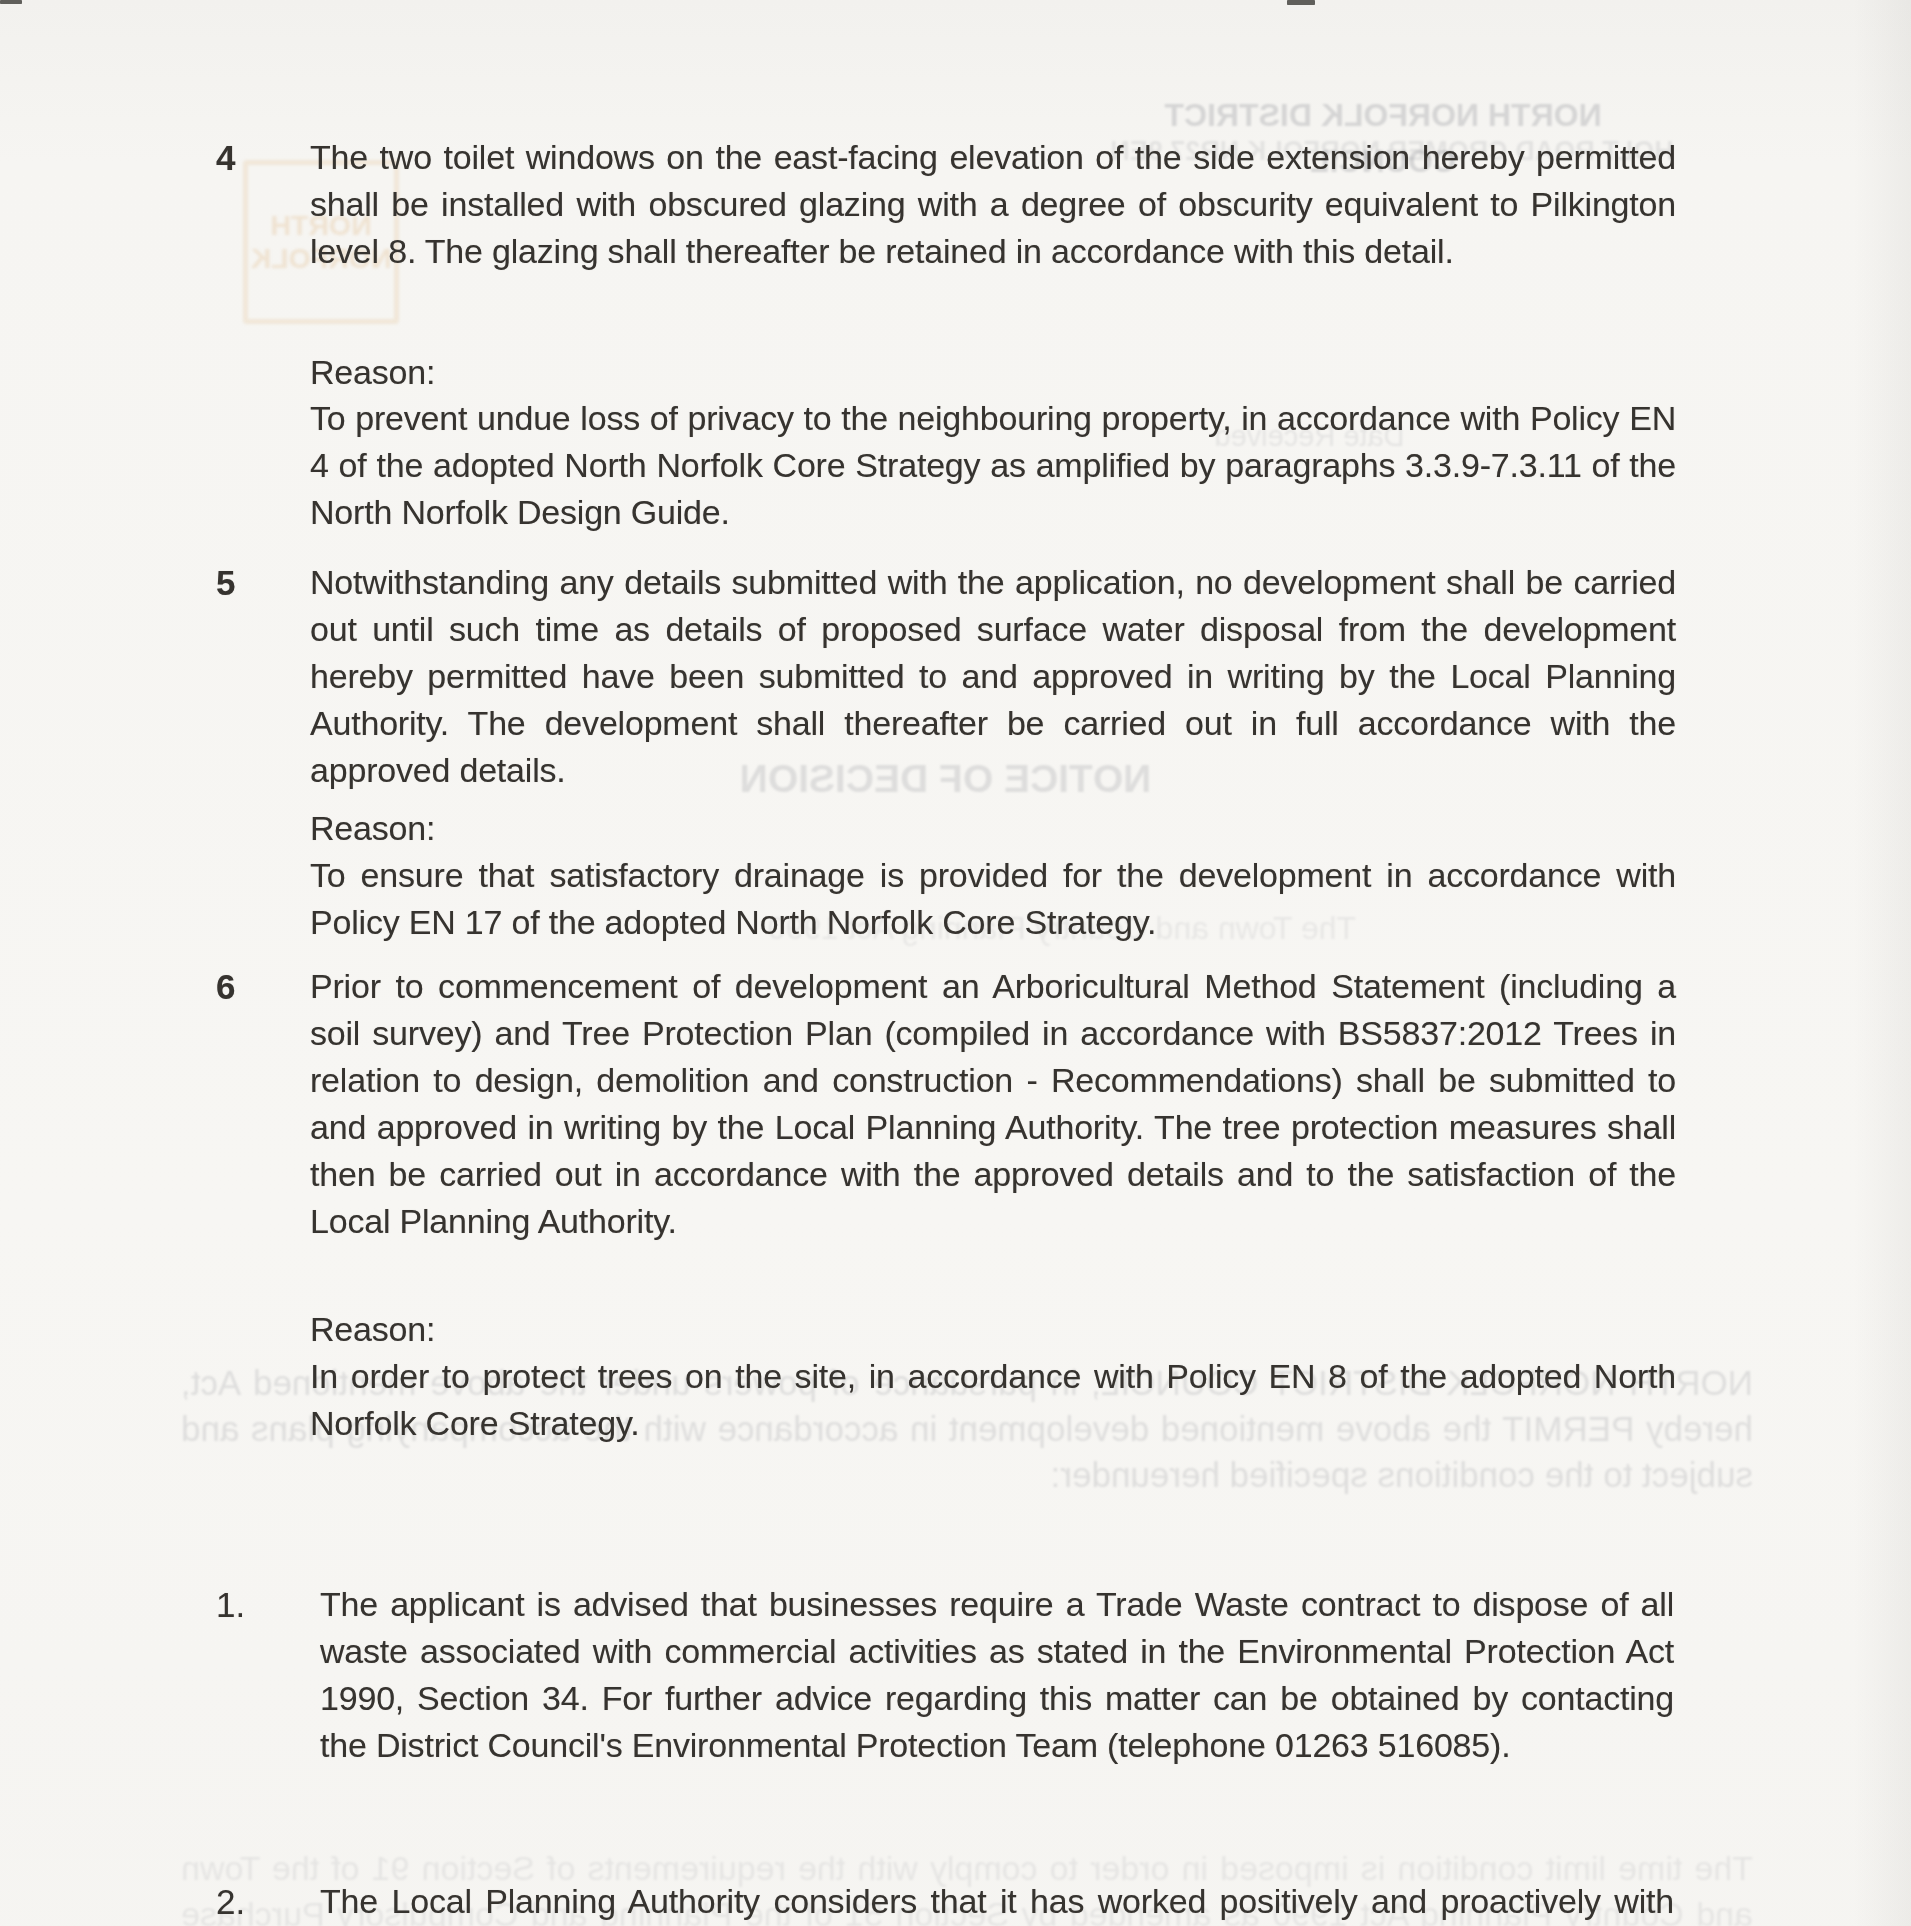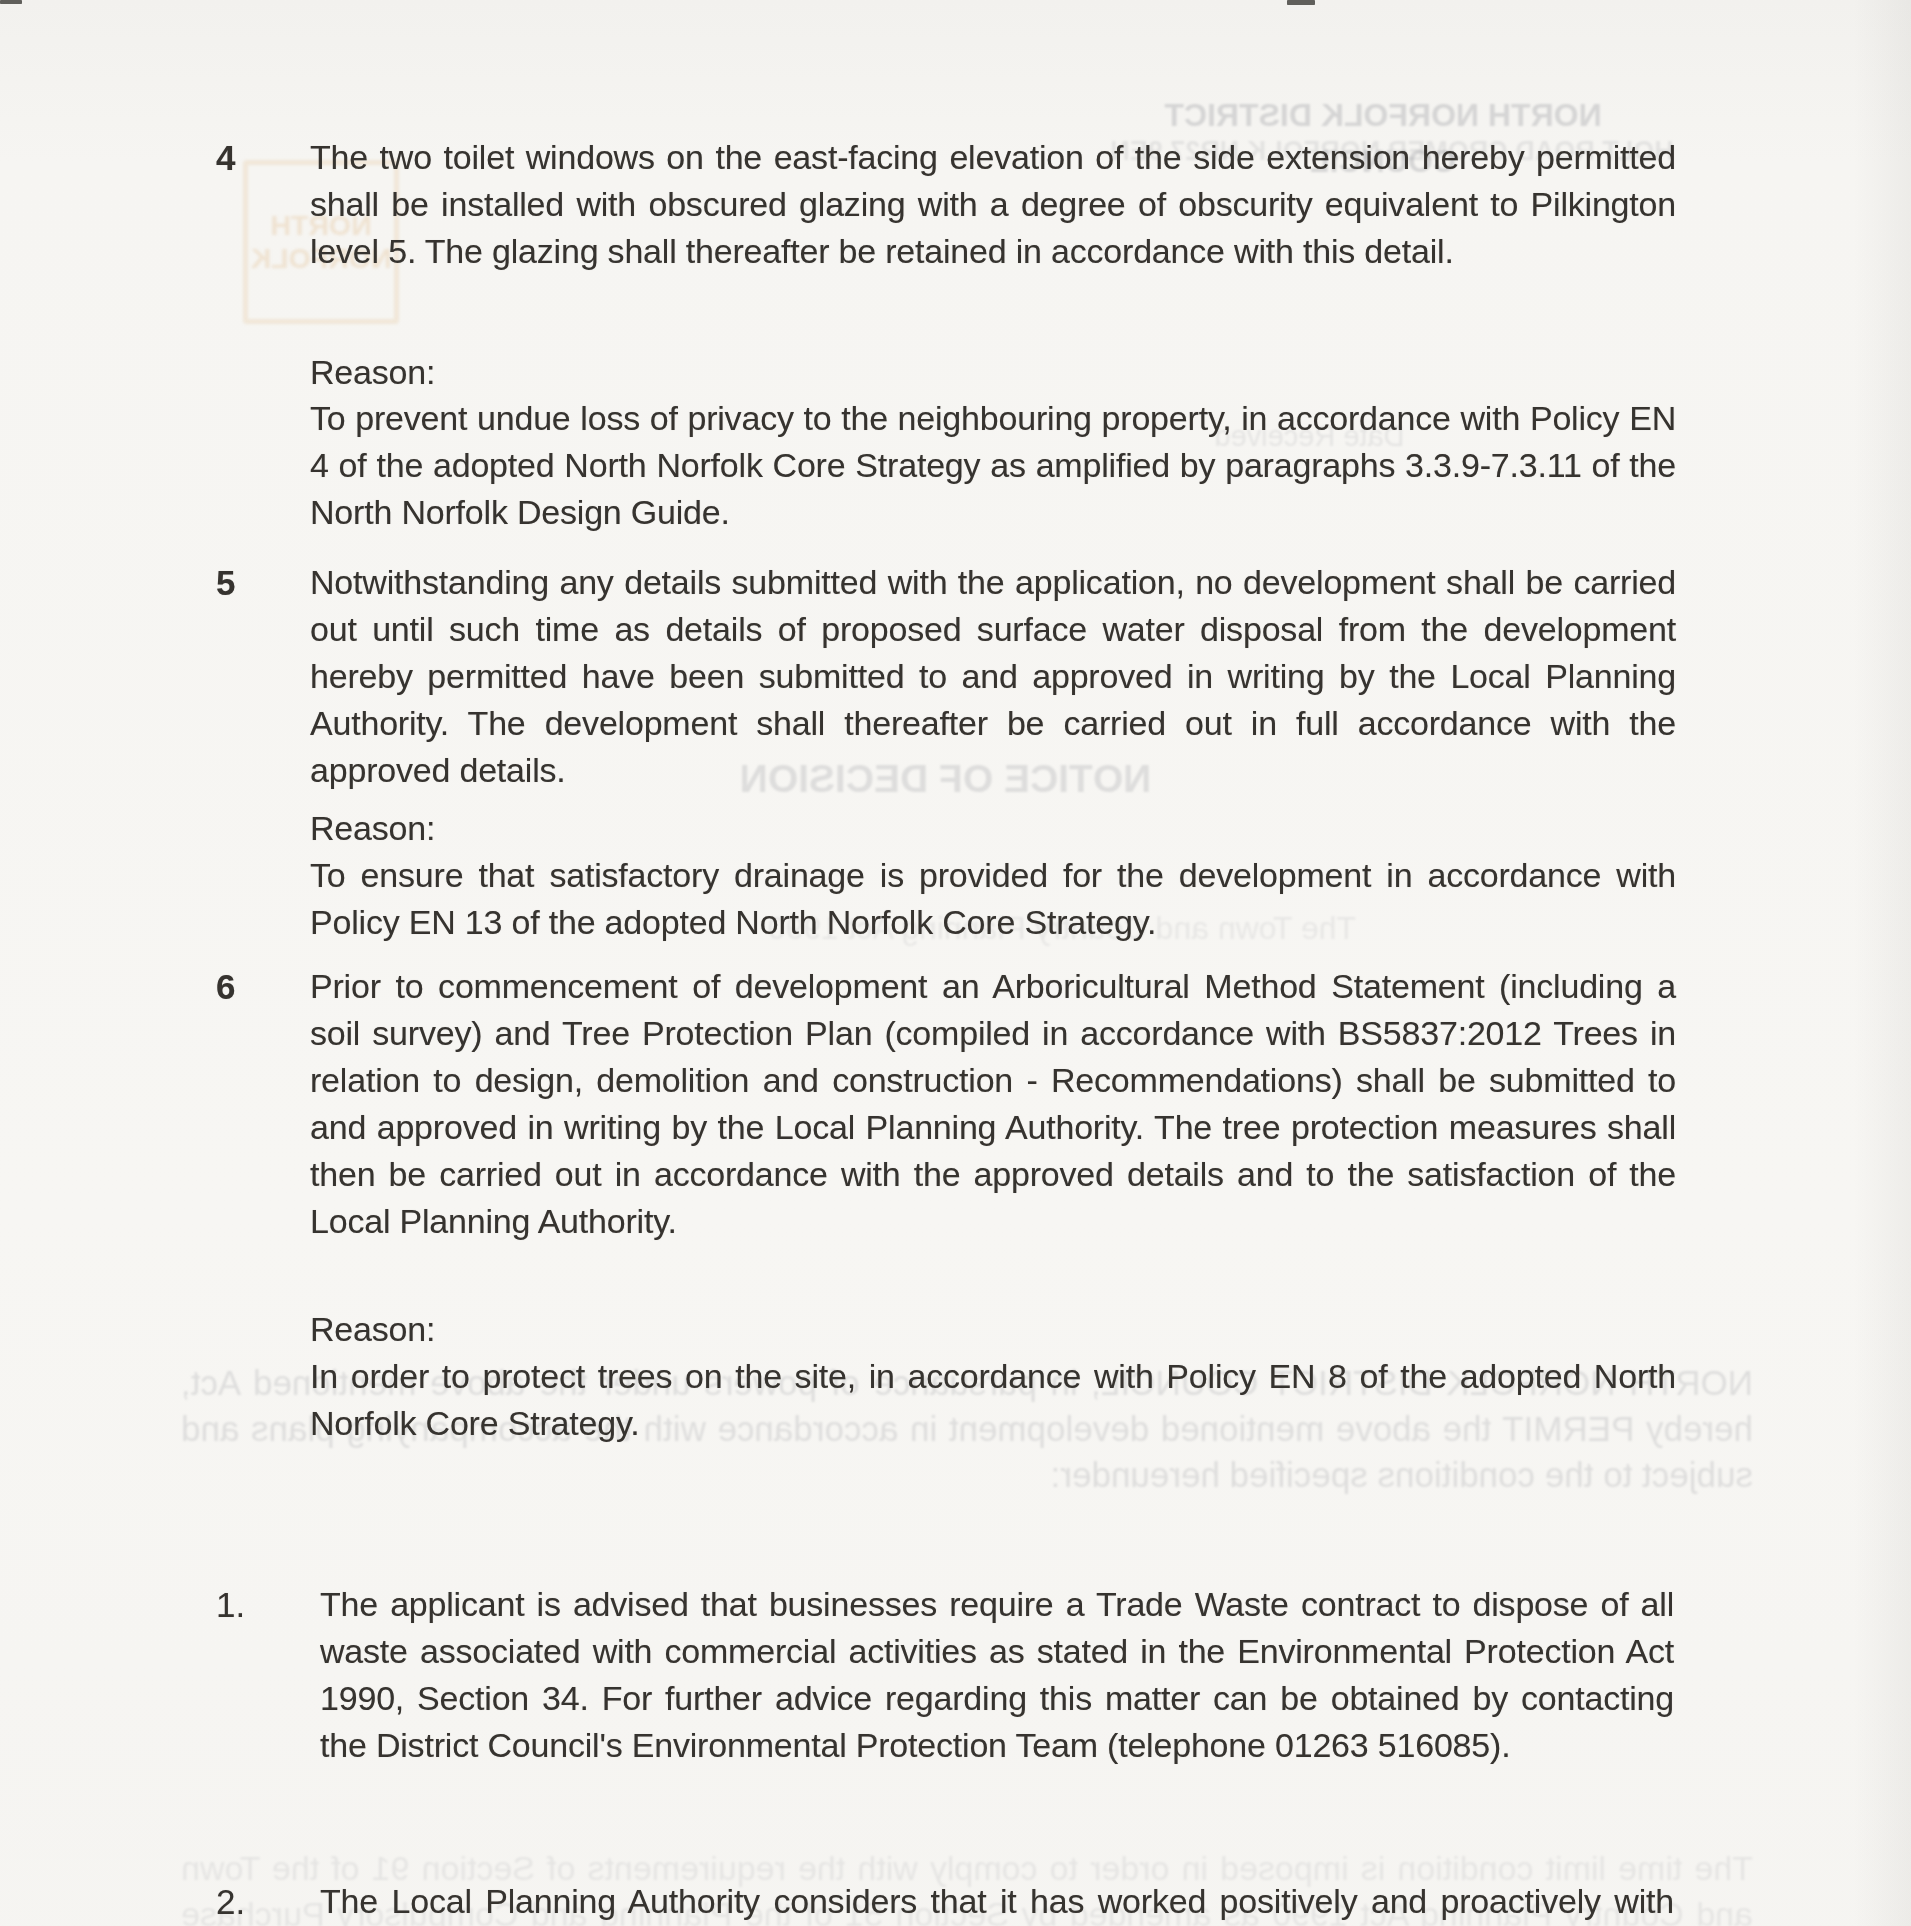--- a/index.html
+++ b/index.html
@@ -70,28 +70,28 @@
   <div class="bleed-logo" style="left:243px;top:160px;width:146px;height:154px;font-size:28.5px;line-height:33px;">
     <span>NORTH NORFOLK</span>
   </div>
   <div class="bleed" style="left:1136px;top:413px;width:347px;font-size:29px;opacity:.14;">Date Received</div>
   <div class="bleed" style="left:678px;top:756px;width:535px;font-size:39px;font-weight:700;opacity:.20;">NOTICE OF DECISION</div>
   <div class="bleed" style="left:200px;top:905px;width:1156px;font-size:32px;opacity:.12;text-align:left;">The Town and Country Planning Act 1990</div>
   <div class="bleed justify" style="left:181px;top:1360px;width:1572px;font-size:35px;opacity:.20;">NORTH NORFOLK DISTRICT COUNCIL, in pursuance of powers under the above mentioned Act, hereby PERMIT the above mentioned development in accordance with the accompanying plans and subject to the conditions specified hereunder:</div>
   <div class="bleed justify" style="left:181px;top:1845px;width:1572px;font-size:34px;opacity:.13;">The time limit condition is imposed in order to comply with the requirements of Section 91 of the Town and Country Planning Act 1990 as amended by Section 51 of the Planning and Compulsory Purchase Act 2004.</div>
 
   <div class="num" style="left:216px;top:134px;">4</div>
-  <div class="para" style="left:310px;top:134px;width:1366px;">The two toilet windows on the east-facing elevation of the side extension hereby permitted shall be installed with obscured glazing with a degree of obscurity equivalent to Pilkington level 5. The glazing shall thereafter be retained in accordance with this detail.</div>
+  <div class="para" style="left:310px;top:134px;width:1366px;">The two toilet windows on the east-facing elevation of the side extension hereby permitted shall be installed with obscured glazing with a degree of obscurity equivalent to Pilkington level 8. The glazing shall thereafter be retained in accordance with this detail.</div>
   <div class="para label" style="left:310px;top:349px;width:770px;">Reason:</div>
   <div class="para" style="left:310px;top:395px;width:1366px;">To prevent undue loss of privacy to the neighbouring property, in accordance with Policy EN 4 of the adopted North Norfolk Core Strategy as amplified by paragraphs 3.3.9-7.3.11 of the North Norfolk Design Guide.</div>
 
   <div class="num" style="left:216px;top:559px;">5</div>
   <div class="para" style="left:310px;top:559px;width:1366px;">Notwithstanding any details submitted with the application, no development shall be carried out until such time as details of proposed surface water disposal from the development hereby permitted have been submitted to and approved in writing by the Local Planning Authority.  The development shall thereafter be carried out in full accordance with the approved details.</div>
   <div class="para label" style="left:310px;top:805px;width:770px;">Reason:</div>
-  <div class="para" style="left:310px;top:852px;width:1366px;">To ensure that satisfactory drainage is provided for the development in accordance with Policy EN 13 of the adopted North Norfolk Core Strategy.</div>
+  <div class="para" style="left:310px;top:852px;width:1366px;">To ensure that satisfactory drainage is provided for the development in accordance with Policy EN 17 of the adopted North Norfolk Core Strategy.</div>
 
   <div class="num" style="left:216px;top:963px;">6</div>
   <div class="para" style="left:310px;top:963px;width:1366px;">Prior to commencement of development an Arboricultural Method Statement (including a soil survey) and Tree Protection Plan (compiled in accordance with BS5837:2012 Trees in relation to design, demolition and construction - Recommendations) shall be submitted to and approved in writing by the Local Planning Authority. The tree protection measures shall then be carried out in accordance with the approved details and to the satisfaction of the Local Planning Authority.</div>
   <div class="para label" style="left:310px;top:1306px;width:770px;">Reason:</div>
   <div class="para" style="left:310px;top:1353px;width:1366px;">In order to protect trees on the site, in accordance with Policy EN 8 of the adopted North Norfolk Core Strategy.</div>
 
 
   <div class="num note-num" style="left:216px;top:1581px;">1.</div>
   <div class="para" style="left:320px;top:1581px;width:1354px;">The applicant is advised that businesses require a Trade Waste contract to dispose of all waste associated with commercial activities as stated in the Environmental Protection Act 1990, Section 34. For further advice regarding this matter can be obtained by contacting the District Council's Environmental Protection Team (telephone 01263 516085).</div>
 

